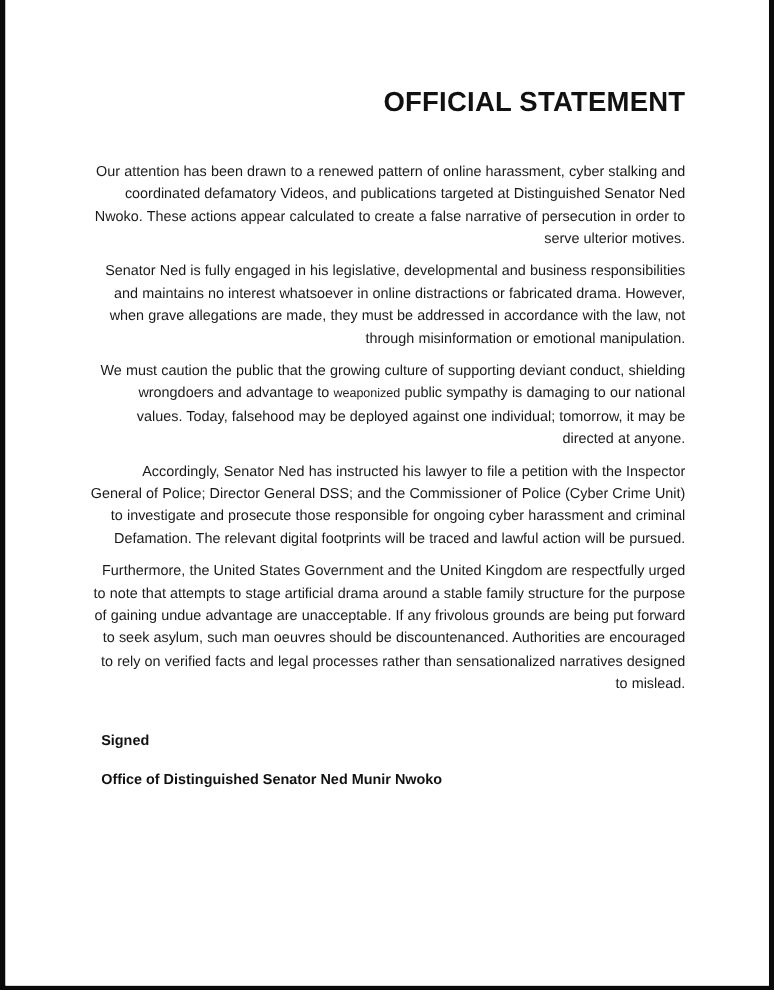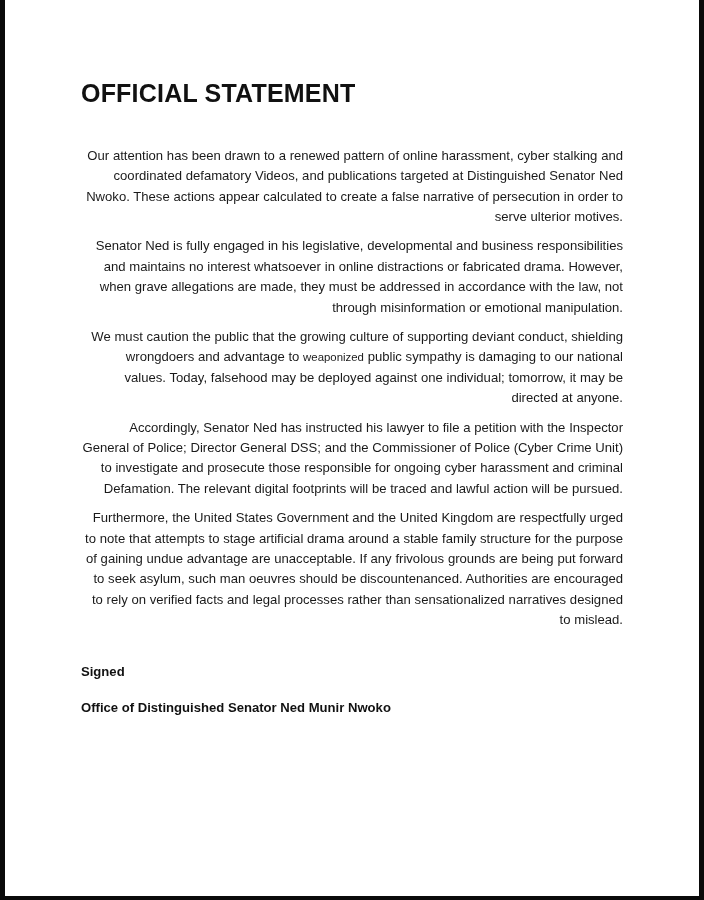--- a/index.html
+++ b/index.html
@@ -33,21 +33,21 @@
     right: 0;
     bottom: 0;
     background: #ffffff;
     padding: 0 76px;
     box-sizing: border-box;
   }
 
   #doc-title {
     margin: 0;
     padding-top: 79px;
-    text-align: left;
+    text-align: right;
     font-size: 25px;
     font-weight: bold;
     letter-spacing: 0.2px;
     color: #111111;
     line-height: 1.15;
   }
 
   #body-copy {
     margin-top: 38px;
   }
@@ -60,20 +60,21 @@
     text-align: right;
     word-spacing: 0.1px;
   }
 
   .small-word {
     font-size: 11.4px;
   }
 
   #signature-block {
     margin-top: 32px;
+    margin-left: 11px;
   }
 
   .sig-line {
     margin: 0 0 18px 0;
     font-size: 13.1px;
     line-height: 18px;
     font-weight: bold;
     color: #111111;
   }
   .sig-line:last-child {

